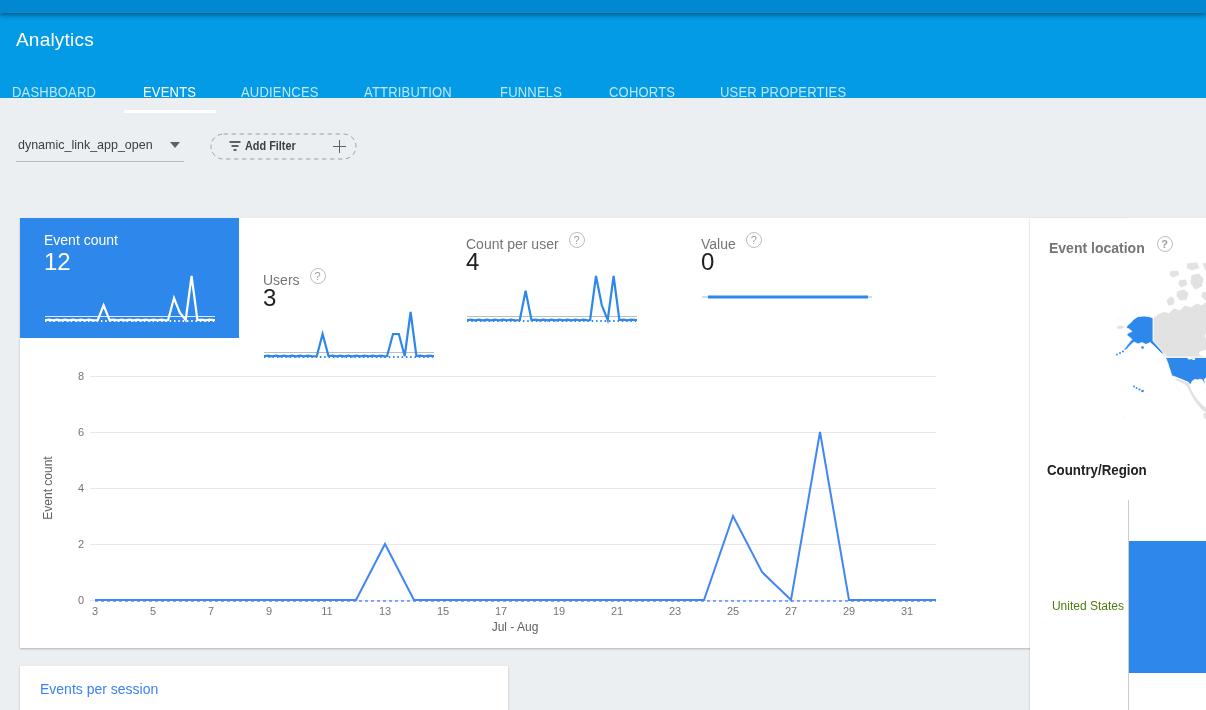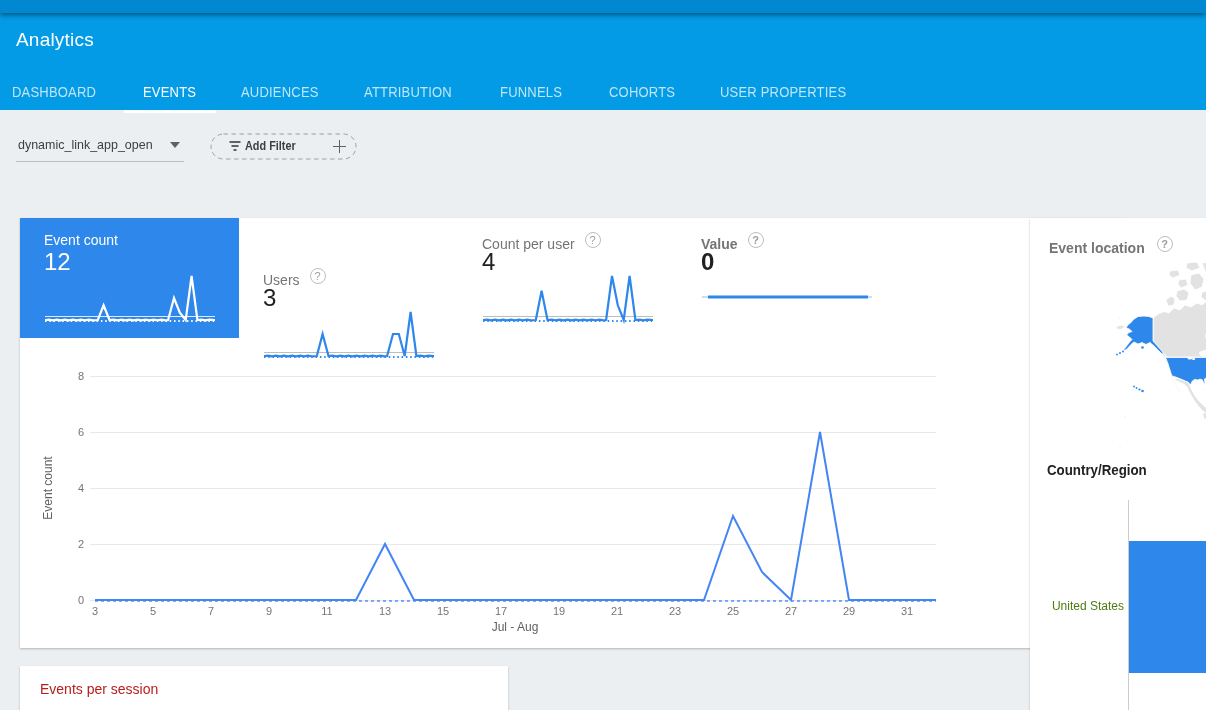--- a/index.html
+++ b/index.html
@@ -2,21 +2,21 @@
 <html><head>
 <meta charset="utf-8">
 <style>
 * { margin:0; padding:0; box-sizing:border-box; }
 html,body { width:1206px; height:710px; overflow:hidden; background:#eceff1;
   font-family:"Liberation Sans", sans-serif; }
 
 
 #strip { position:absolute; left:0; top:0; width:1206px; height:13px;
   background:#0288d1; z-index:5; box-shadow:0 2px 5px rgba(0,0,0,0.45); }
-#appbar { position:absolute; left:0; top:13px; width:1206px; height:97px;
+#appbar { position:absolute; left:0; top:13px; width:1206px; height:85px;
   background:#039be5; z-index:4; }
 #title { position:absolute; left:16px; top:16px; font-size:19px; color:#ffffff;
   letter-spacing:0.2px; }
 .tab { position:absolute; top:71px; font-size:14px; letter-spacing:0.2px;
   color:rgba(255,255,255,0.75); transform:scaleX(0.93); transform-origin:left center;
   white-space:nowrap; }
 .tab.active { color:#ffffff; }
 #underline { position:absolute; left:124px; top:97px; width:92px; height:3px;
   background:#ffffff; }
 
@@ -64,21 +64,21 @@
 #countryregion { position:absolute; left:17px; top:244px; font-size:14px;
   font-weight:bold; color:#212121; transform:scaleX(0.95); transform-origin:left center; }
 #barchart { position:absolute; left:0; top:270px; width:400px; height:330px; }
 #barchart .axis { position:absolute; left:98px; top:12px; width:1px; height:318px;
   background:#cccccc; }
 #barchart .bar { position:absolute; left:99px; top:53px; width:301px; height:132px;
   background:#2e87ea; }
 #barchart .cl { position:absolute; right:306px; top:111px; font-size:12px;
   color:#4d7c0f; white-space:nowrap; }
 
-#eps { position:absolute; left:20px; top:15px; font-size:14px; color:#b91c1c; }
+#eps { position:absolute; left:20px; top:15px; font-size:14px; color:#3b82f6; }
 </style>
 </head>
 <body>
 <div id="strip"></div>
 <div id="appbar">
   <div id="title">Analytics</div>
   <div class="tab" style="left:12px;">DASHBOARD</div>
   <div class="tab active" style="left:143px;">EVENTS</div>
   <div class="tab" style="left:241px;">AUDIENCES</div>
   <div class="tab" style="left:364px;">ATTRIBUTION</div>
@@ -122,30 +122,30 @@
   </div>
   <div class="tile" style="left:219px;margin-top:36px;">
     <div class="lbl">Users<span class="qmark">?</span></div>
     <div class="val">3</div>
     <svg class="spark" width="170" height="52" viewBox="0 0 170 52">
       <line x1="0" y1="42.5" x2="170" y2="42.5" stroke="#bdbdbd" stroke-width="1"></line>
       <line x1="0" y1="47" x2="170" y2="47" stroke="#2e87ea" stroke-width="1.8" stroke-dasharray="1.5,2.8"></line>
       <path d="M0,46 L4,45.6 L8,46.3 L12,45.6 L16,46.3 L20,45.6 L24,46.3 L28,45.6 L32,46.3 L36,45.6 L40,46.3 L44,45.6 L48,46.3 L52.8,46 L58.6,24 L64.5,46 L68.5,45.6 L72.5,46.3 L76.5,45.6 L80.5,46.3 L84.5,45.6 L88.5,46.3 L92.5,45.6 L96.5,46.3 L100.5,45.6 L104.5,46.3 L108.5,45.6 L112.5,46.3 L116.5,45.6 L120.5,46.3 L123.1,46 L129,24 L134.8,24 L140.7,46 L146.6,2 L152.4,46 L156.4,45.6 L160.4,46.3 L164.4,45.6 L170,46" fill="none" stroke="#2e87ea" stroke-width="2.2"></path>
     </svg>
   </div>
-  <div class="tile" style="left:438px;">
+  <div class="tile" style="left:422px;">
     <div class="lbl">Count per user<span class="qmark">?</span></div>
     <div class="val">4</div>
     <svg class="spark" width="170" height="52" viewBox="0 0 170 52">
       <line x1="0" y1="42.5" x2="170" y2="42.5" stroke="#bdbdbd" stroke-width="1"></line>
       <line x1="0" y1="47" x2="170" y2="47" stroke="#2e87ea" stroke-width="1.8" stroke-dasharray="1.5,2.8"></line>
       <path d="M0,46 L4,45.6 L8,46.3 L12,45.6 L16,46.3 L20,45.6 L24,46.3 L28,45.6 L32,46.3 L36,45.6 L40,46.3 L44,45.6 L48,46.3 L52.8,46 L58.6,16.7 L64.5,46 L68.5,45.6 L72.5,46.3 L76.5,45.6 L80.5,46.3 L84.5,45.6 L88.5,46.3 L92.5,45.6 L96.5,46.3 L100.5,45.6 L104.5,46.3 L108.5,45.6 L112.5,46.3 L116.5,45.6 L120.5,46.3 L123.1,46 L129,2 L134.8,31.3 L140.7,46 L146.6,2 L152.4,46 L156.4,45.6 L160.4,46.3 L164.4,45.6 L170,46" fill="none" stroke="#2e87ea" stroke-width="2.2"></path>
     </svg>
   </div>
-  <div class="tile" style="left:657px;font-weight:bold;">
+  <div class="tile" style="left:657px;">
     <div class="lbl">Value<span class="qmark">?</span></div>
     <div class="val">0</div>
     <svg class="spark" width="170" height="52" viewBox="0 0 170 52">
       <line x1="0" y1="23" x2="170" y2="23" stroke="#8cbcf5" stroke-width="1"></line>
       <line x1="6" y1="23" x2="166" y2="23" stroke="#2e87ea" stroke-width="3"></line>
     </svg>
   </div>
 
   <svg id="bigchart" width="993" height="310" viewBox="0 0 993 310">
     <g stroke="#e8e8e8" stroke-width="1">

